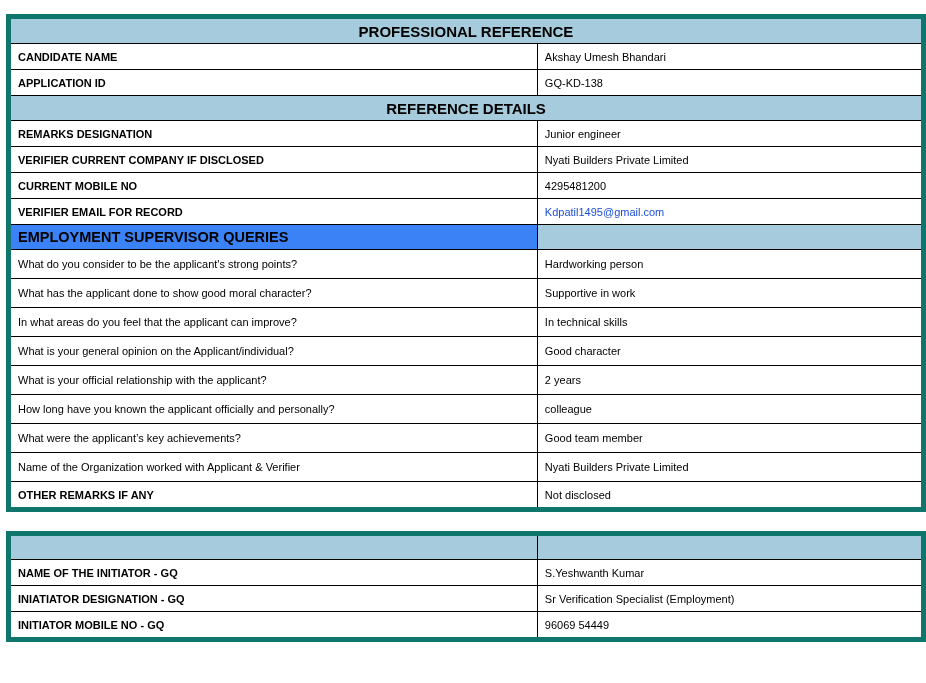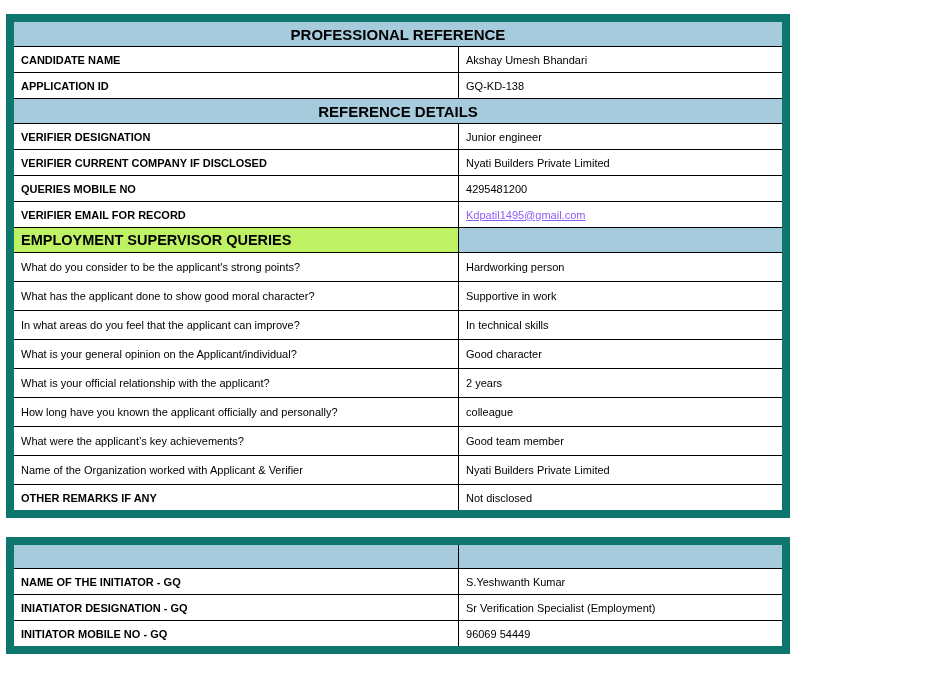--- a/index.html
+++ b/index.html
@@ -4,23 +4,23 @@
 <style>
   html,body { margin:0; padding:0; background:#ffffff; }
   .page {
     width:926px; height:683px; box-sizing:border-box;
     padding:14px 4px 4px 6px;
     font-family:"Liberation Sans", sans-serif;
     color:#000;
   }
   table.ref-table {
     border-collapse:collapse;
-    width:784px;
+    width:920px;
     table-layout:fixed;
-    border:8px solid #0f766e;
+    border:5px solid #0f766e;
   }
   col.c-left { width:57.8%; }
   col.c-right { width:42.2%; }
   td {
     border:1px solid #000;
     font-size:11px;
     padding:2px 7px;
     vertical-align:middle;
     overflow:hidden;
     white-space:nowrap;
@@ -28,33 +28,32 @@
   td.section-head {
     background:#A6CBDC;
     font-weight:bold;
     text-align:center;
     font-size:15px;
   }
   td.band {
     background:#A6CBDC;
   }
   td.band-label {
-    background:#bef264;
+    background:#3b82f6;
     font-weight:bold;
     font-size:14.5px;
   }
   td.lbl { font-weight:bold; }
   td.q { font-weight:normal; }
   tr.h-hdr td { height:20px; }
   tr.h-md  td { height:21px; }
   tr.h-q   td { height:24px; }
   tr.h-band td { height:19px; }
   a.email-link {
-    color:#8b5cf6;
-    text-decoration:underline;
+    color:#1d4ed8;
     cursor:pointer;
   }
   .spacer { height:19px; }
 </style>
 </head>
 <body>
 
 <div class="page">
 
   <table class="ref-table">
@@ -75,29 +74,29 @@
     <tr class="h-md">
       <td class="lbl">APPLICATION ID</td>
       <td>GQ-KD-138</td>
     </tr>
 
     <tr class="h-hdr">
       <td class="section-head" colspan="2">REFERENCE DETAILS</td>
     </tr>
 
     <tr class="h-md">
-      <td class="lbl">VERIFIER DESIGNATION</td>
+      <td class="lbl">REMARKS DESIGNATION</td>
       <td>Junior engineer</td>
     </tr>
     <tr class="h-md">
       <td class="lbl">VERIFIER CURRENT COMPANY IF DISCLOSED</td>
       <td>Nyati Builders Private Limited</td>
     </tr>
     <tr class="h-md">
-      <td class="lbl">QUERIES MOBILE NO</td>
+      <td class="lbl">CURRENT MOBILE NO</td>
       <td>4295481200</td>
     </tr>
     <tr class="h-md">
       <td class="lbl">VERIFIER EMAIL FOR RECORD</td>
       <td>
         <a class="email-link">Kdpatil1495@gmail.com</a>
       </td>
     </tr>
 
     <tr class="h-hdr">

